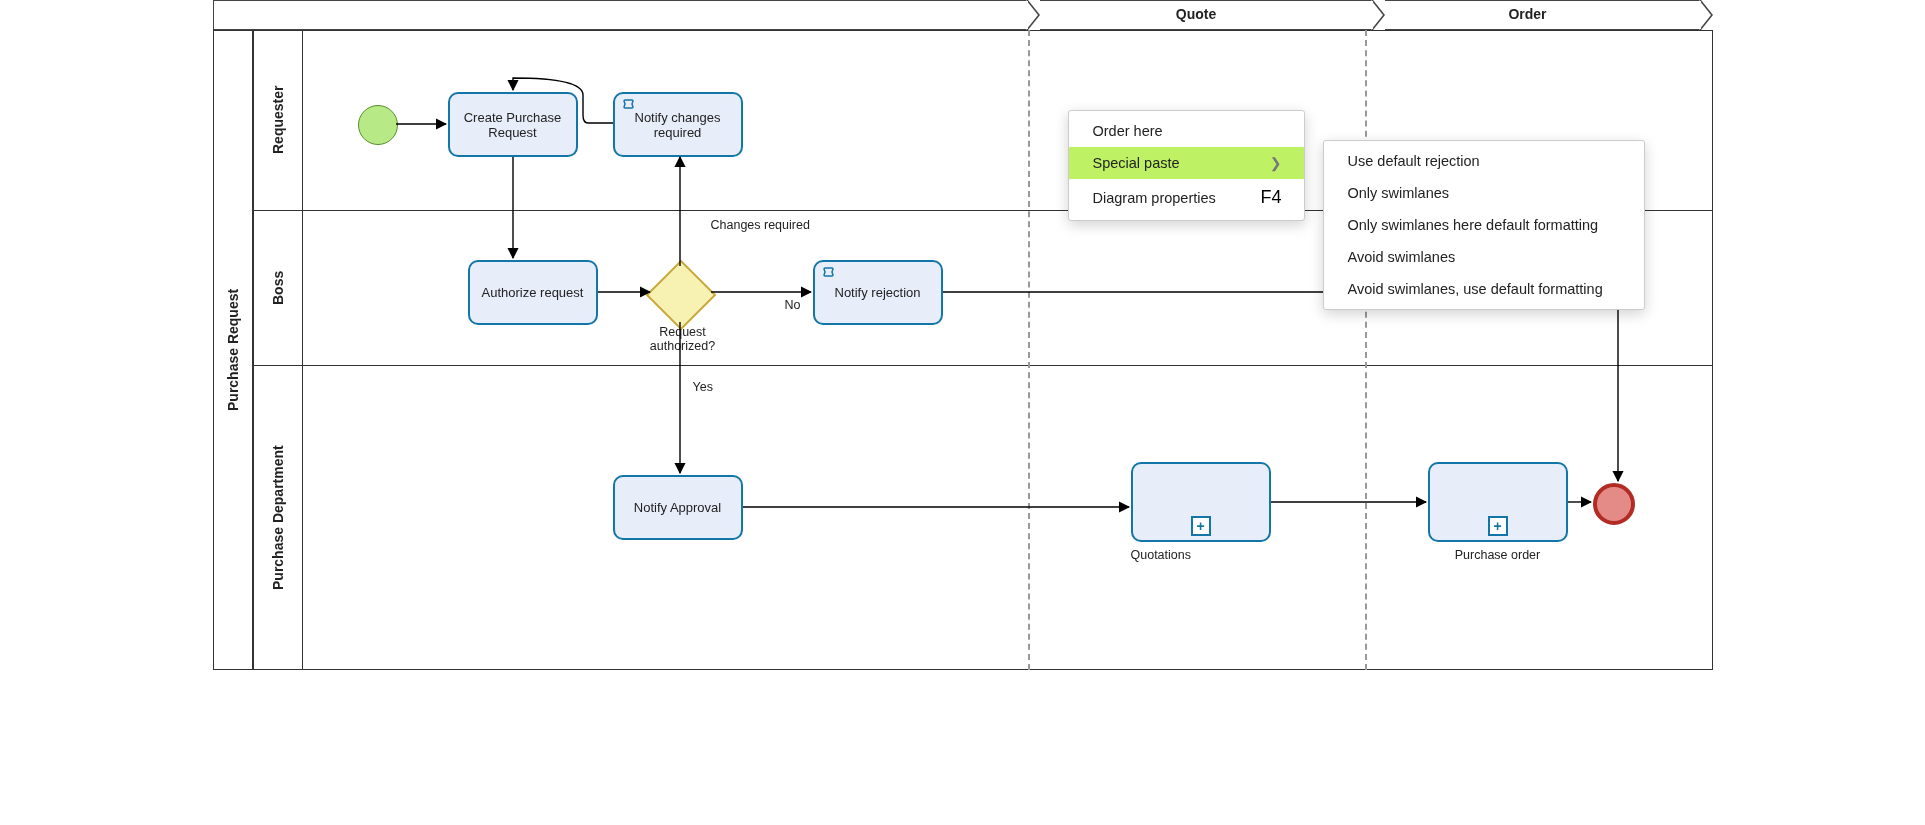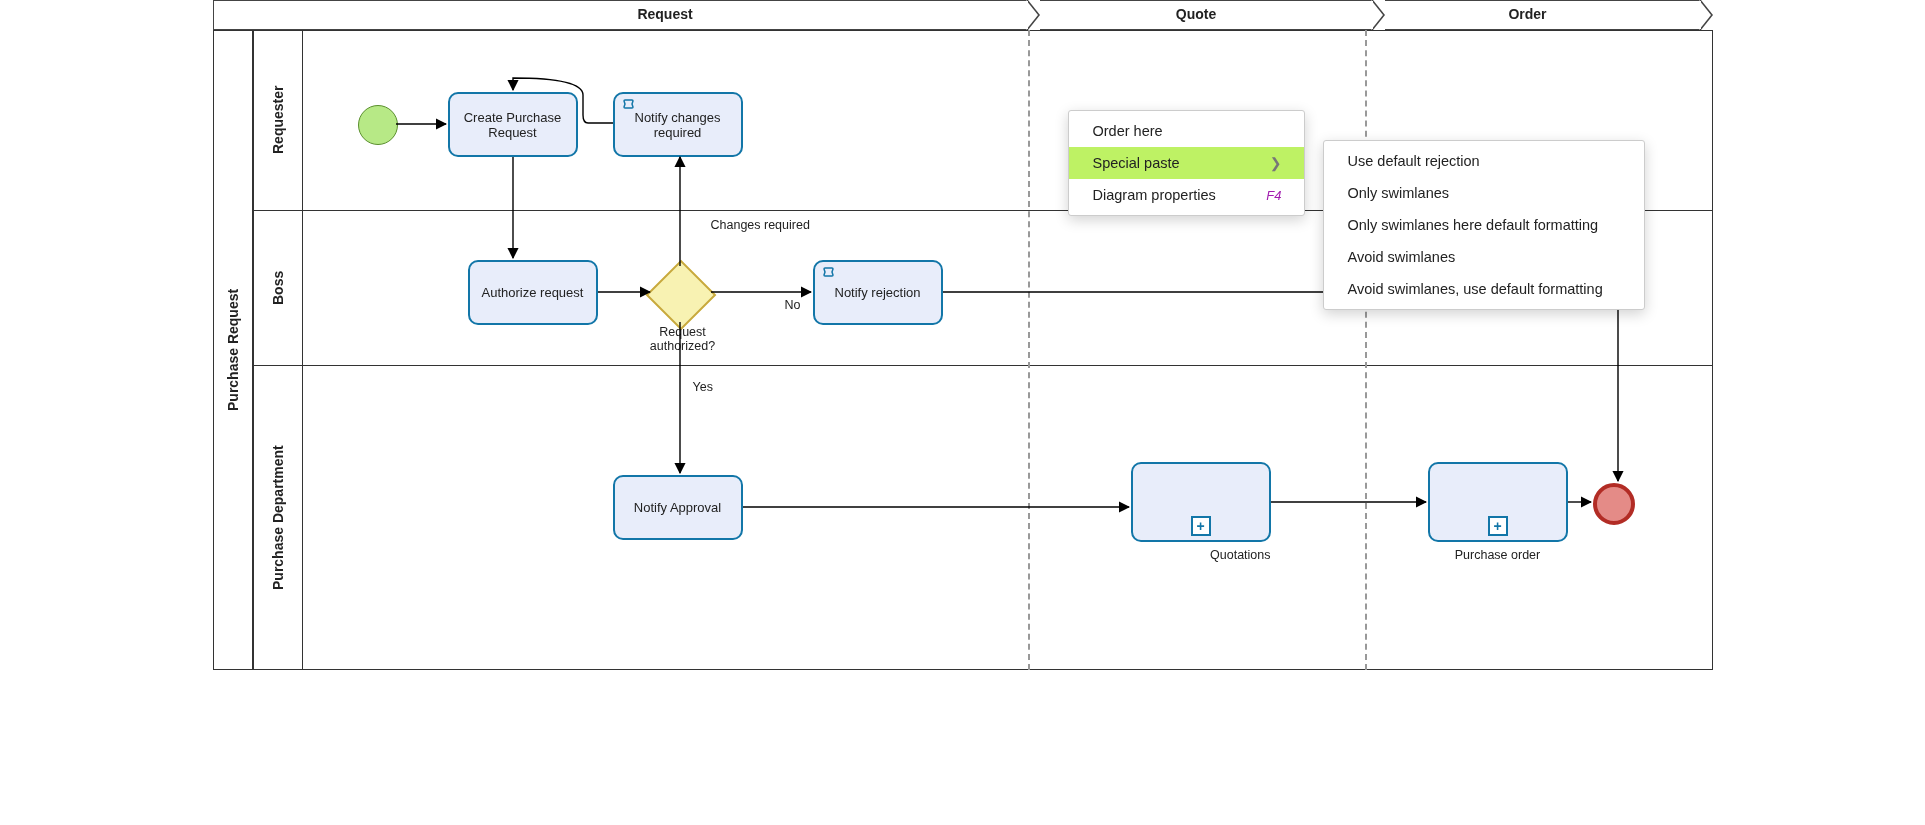--- a/index.html
+++ b/index.html
@@ -20,21 +20,21 @@
   .subprocess{width:140px;height:80px}
   .subprocess .expand{position:absolute;bottom:4px;left:50%;transform:translateX(-50%);width:16px;height:16px;border:2px solid #1276a8;display:flex;align-items:center;justify-content:center;font-size:14px;line-height:1;color:#1276a8;font-weight:bold;background:#fff}
   .start-event{position:absolute;width:38px;height:38px;border-radius:50%;background:#b7e986;border:1.5px solid #5a8f2e}
   .end-event{position:absolute;width:34px;height:34px;border-radius:50%;background:#e48b87;border:4px solid #b22c25}
   .gateway{position:absolute;width:46px;height:46px;background:#f8f2b2;border:2px solid #c8a93e;transform:rotate(45deg)}
   .label{position:absolute;font-size:12.5px;color:#222;white-space:nowrap}
   
   .menu{position:absolute;background:#fff;border:1px solid #ccc;border-radius:3px;box-shadow:0 4px 14px rgba(0,0,0,.18);padding:4px 0;min-width:235px;font-size:14.5px}
   .menu .item{padding:8px 22px 8px 24px;display:flex;justify-content:space-between;align-items:center;cursor:default}
   .menu .item.hover{background:#bef264}
-  .menu .shortcut{color:#a21caf;font-style:italic;font-size:13px}
+  .menu .shortcut{color:#000000;font-size:18px}
   .menu .chevr{color:#777;font-size:14px}
   .submenu{min-width:320px}
   svg.flow{position:absolute;left:0;top:0;overflow:visible;pointer-events:none}
 </style>
 </head>
 <body>
 
 <div class="stage">
 
   <div class="border" style="left:20px;top:30px;width:1500px;height:640px"></div>
@@ -52,21 +52,20 @@
   <div class="lane-title" style="left:62px;top:365px;width:46px;height:305px">Purchase Department</div>
 
   <div class="phaseHeader">
     <div class="seg" style="left:0;width:815px"></div>
     <div class="chev" style="left:815px"></div>
     <div class="seg" style="left:827px;width:333px;border-left:none"></div>
     <div class="chev" style="left:1160px"></div>
     <div class="seg" style="left:1172px;width:316px;border-left:none"></div>
     <div class="chev" style="left:1488px"></div>
   </div>
-  <div class="phase-title" style="left:110px;top:6px;width:725px">Request</div>
   <div class="phase-title" style="left:847px;top:6px;width:313px">Quote</div>
   <div class="phase-title" style="left:1182px;top:6px;width:306px">Order</div>
 
   <div class="dashed-v" style="left:835px;top:30px;bottom:10px"></div>
   <div class="dashed-v" style="left:1172px;top:30px;bottom:10px"></div>
 
   <div class="start-event" style="left:165px;top:105px"></div>
 
   <div class="task" style="left:255px;top:92px">
     <span>Create Purchase Request</span>
@@ -89,21 +88,21 @@
   <div class="task" style="left:420px;top:475px">
     <span>Notify Approval</span>
   </div>
 
   <div class="gateway" style="left:463px;top:270px"></div>
   <div class="label" style="left:450px;top:325px;width:80px;text-align:center;white-space:normal">Request authorized?</div>
 
   <div class="task subprocess" style="left:938px;top:462px">
     <span class="expand">+</span>
   </div>
-  <div class="label" style="left:938px;top:548px;width:140px;text-align:right">Quotations</div>
+  <div class="label" style="left:938px;top:548px;width:140px;text-align:left">Quotations</div>
 
   <div class="task subprocess" style="left:1235px;top:462px">
     <span class="expand">+</span>
   </div>
   <div class="label" style="left:1235px;top:548px;width:140px;text-align:center">Purchase order</div>
 
   <div class="end-event" style="left:1400px;top:483px"></div>
 
   <div class="label" style="left:518px;top:218px">Changes required</div>
   <div class="label" style="left:592px;top:298px">No</div>

